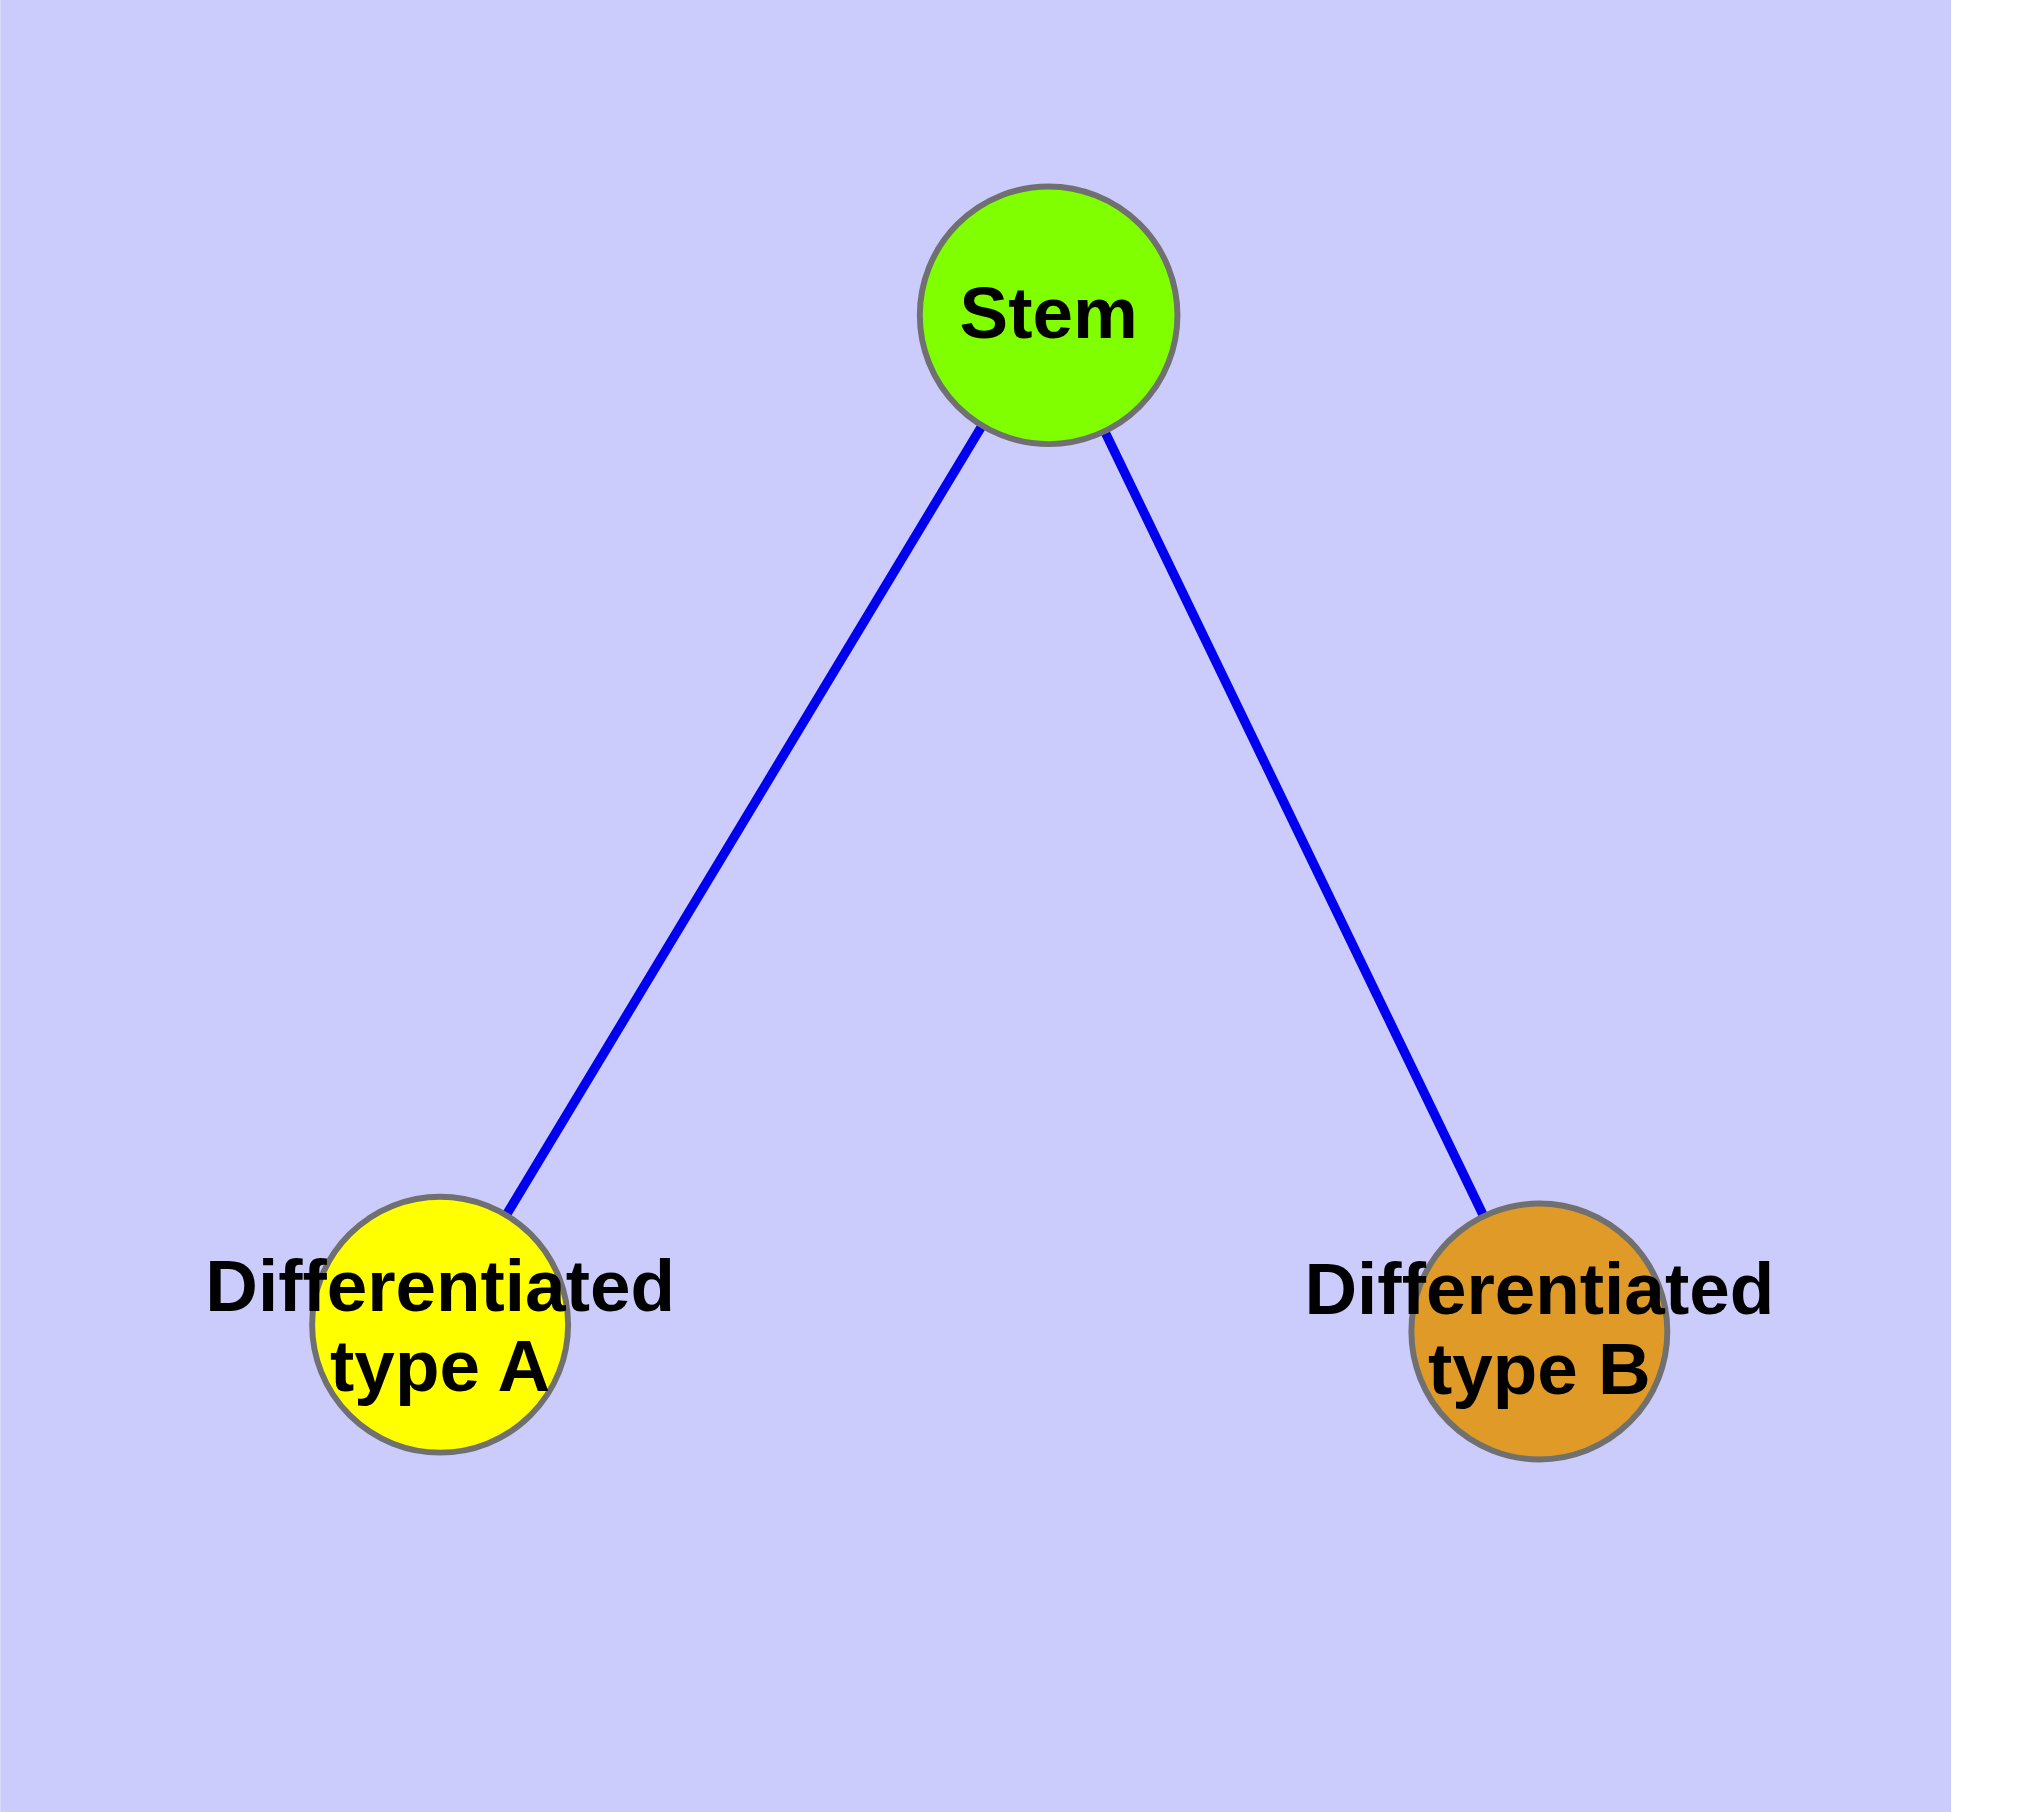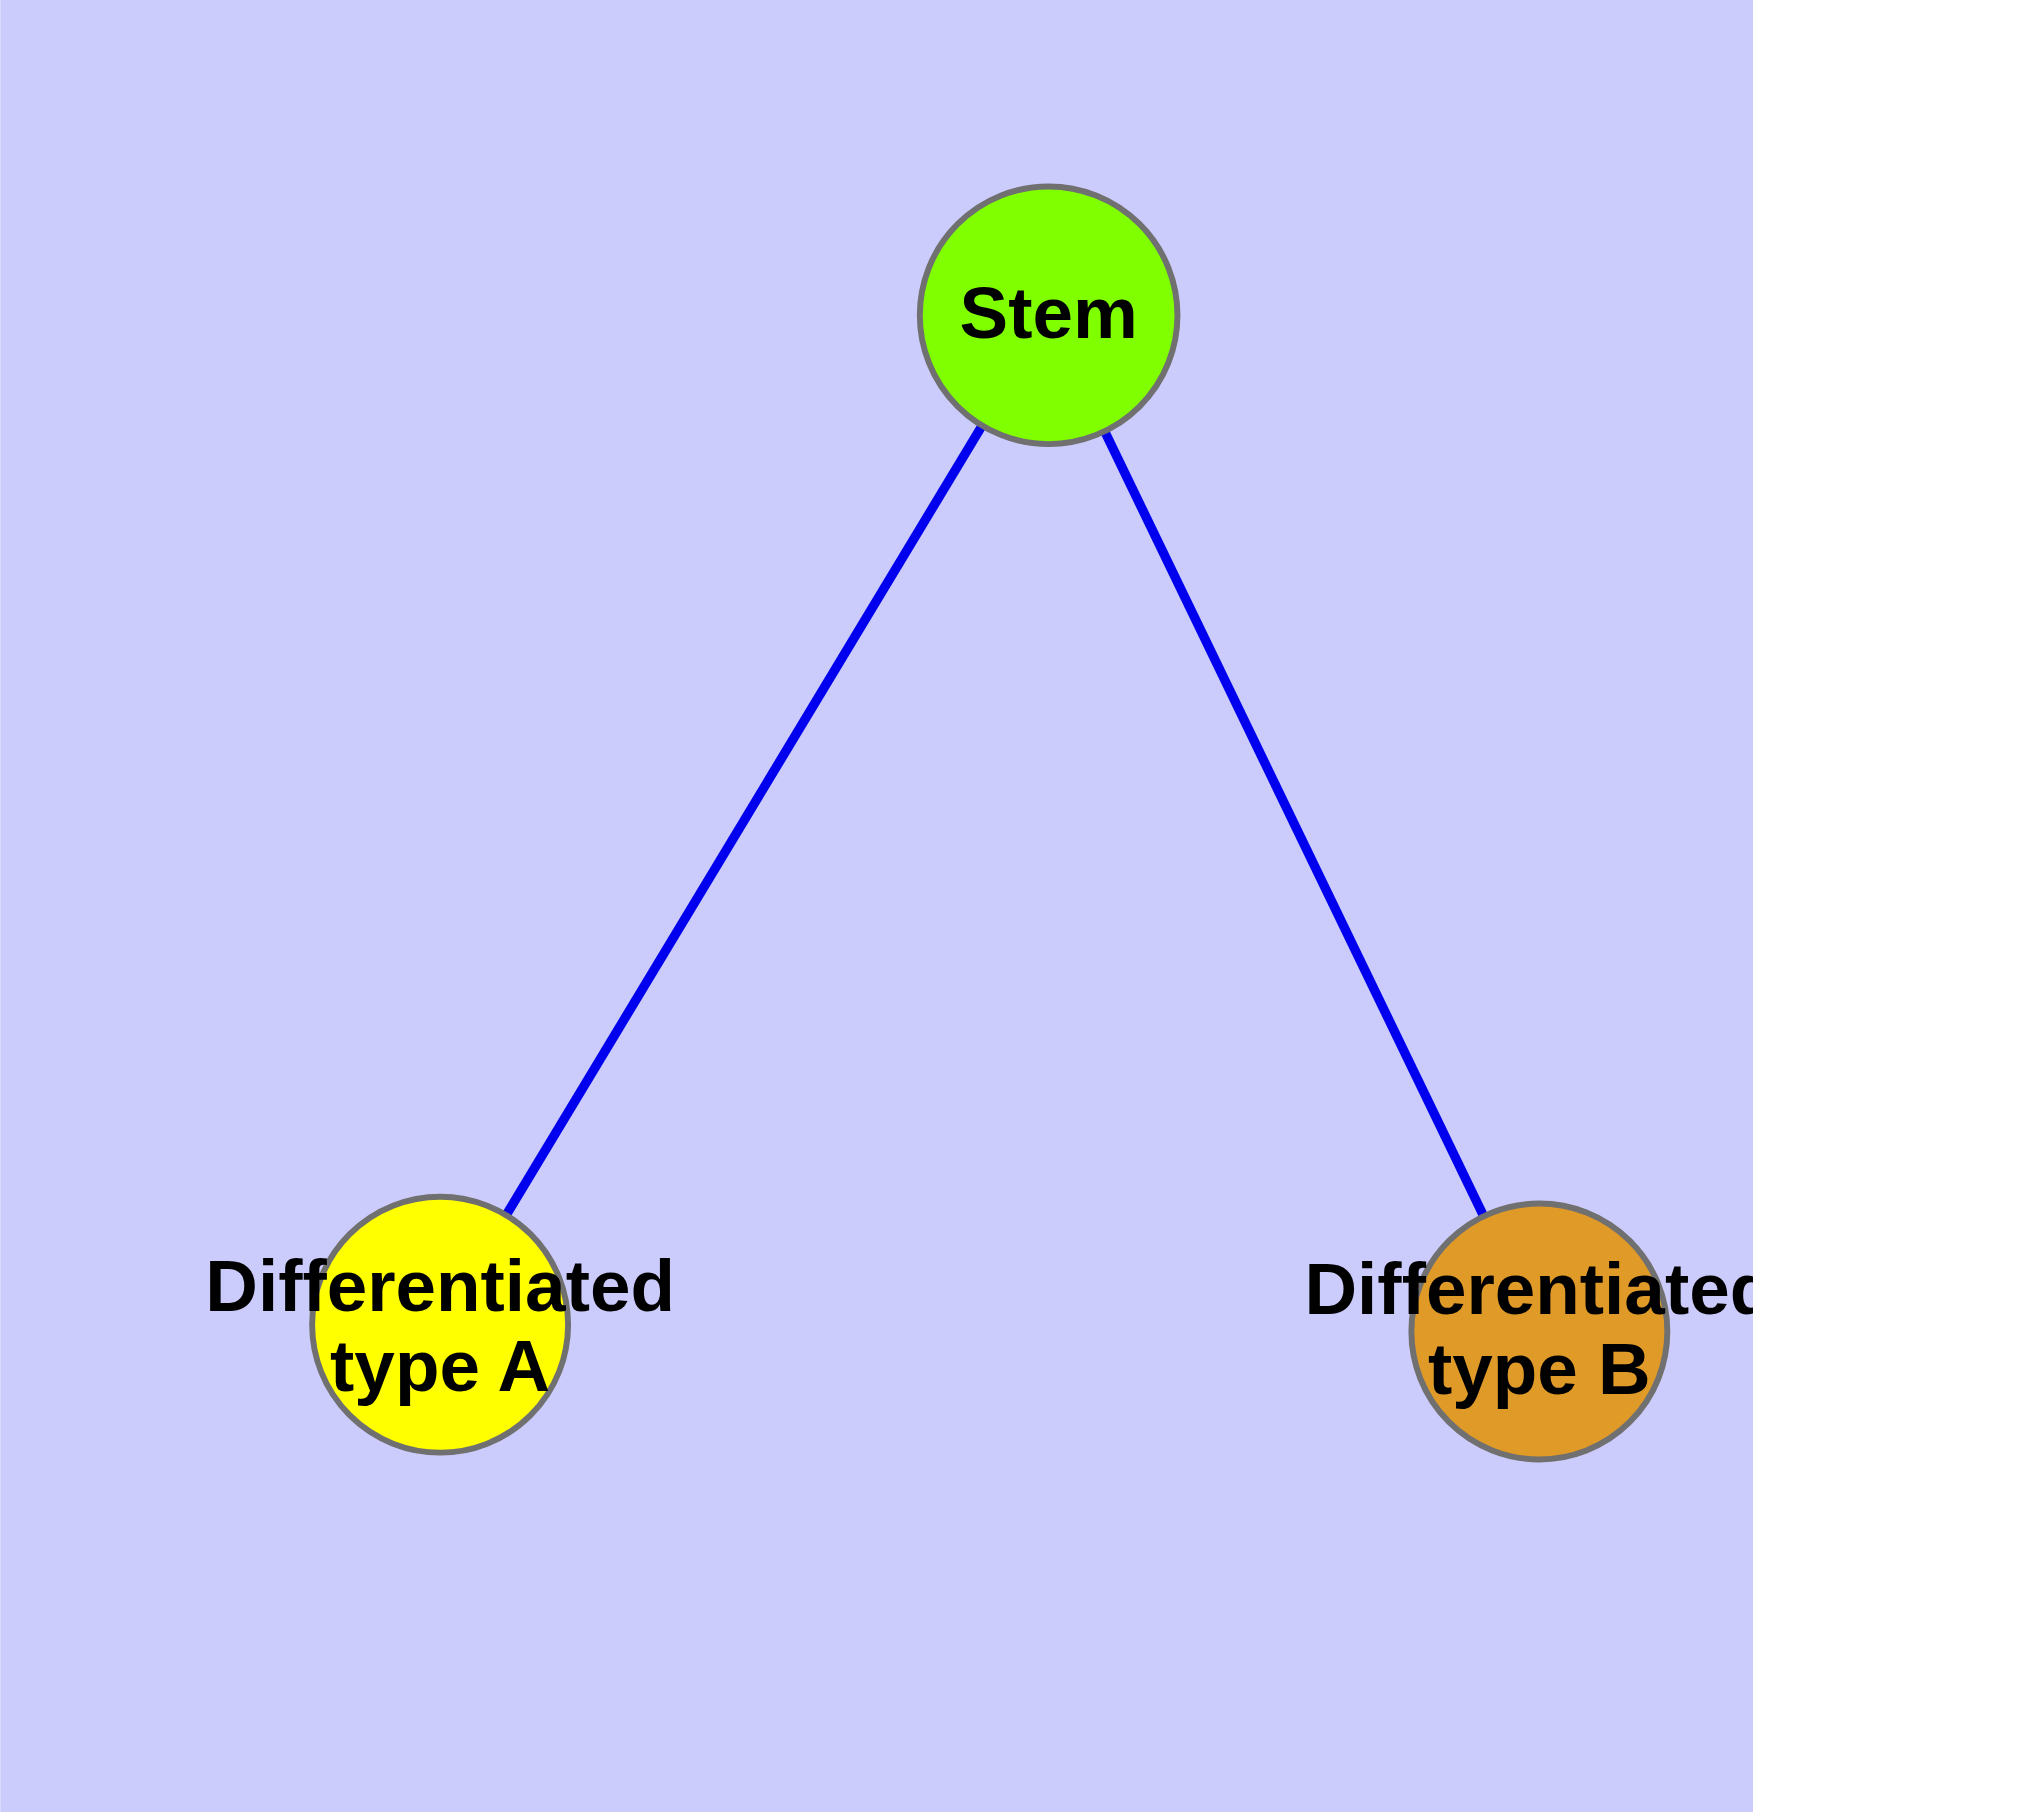--- a/index.html
+++ b/index.html
@@ -29,21 +29,21 @@
     fill: #000000;
     text-anchor: middle;
     dominant-baseline: middle;
     paint-order: normal;
     white-space: pre;
   }
 </style>
 </head>
 <body>
 
-<div id="canvas" style="width: 1753px; height: 1812px; text-align: right;">
+<div id="canvas" style="width: 1951px; height: 1812px; text-align: right;">
   <svg id="graph-svg" viewBox="0 0 2384 2138" xmlns="http://www.w3.org/2000/svg" style="width: 2021px; height: 1812px;">
 
     <rect id="bg-rect" x="0" y="0" width="2384" height="2138" fill="#ccccfc"></rect>
 
     <g id="edges-layer">
       <line id="edge-stem-diff-a" x1="1159.5561550068112" y1="500.46186544134787" x2="595.9275526932341" y2="1435.3945469949279" stroke="#0000ee" stroke-width="11" stroke-linecap="butt"></line>
       <line id="edge-stem-diff-b" x1="1302.2281117862192" y1="507.0751399510824" x2="1751.2067422923556" y2="1436.8253609819249" stroke="#0000ee" stroke-width="11" stroke-linecap="butt"></line>
     </g>
 
     <g id="nodes-layer">

